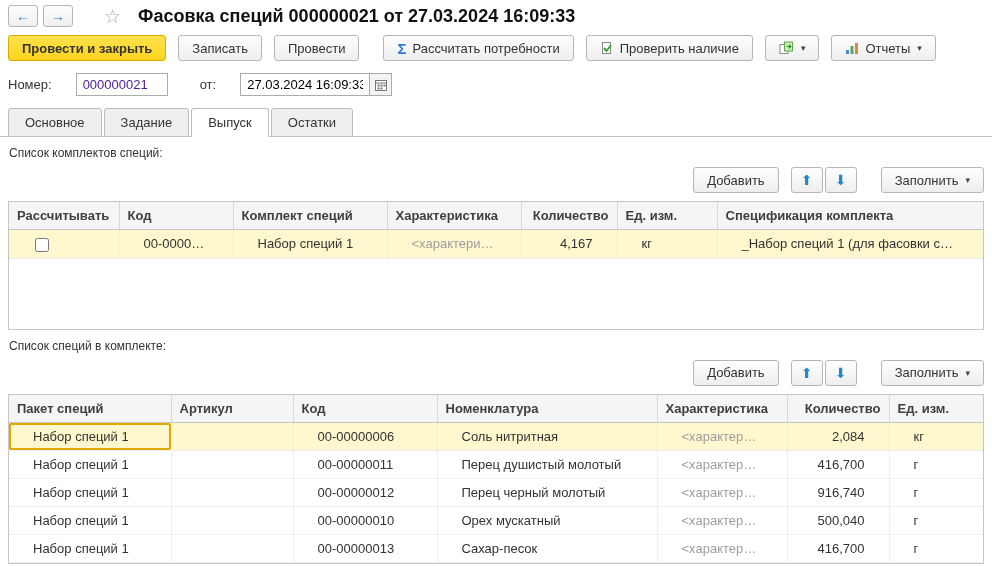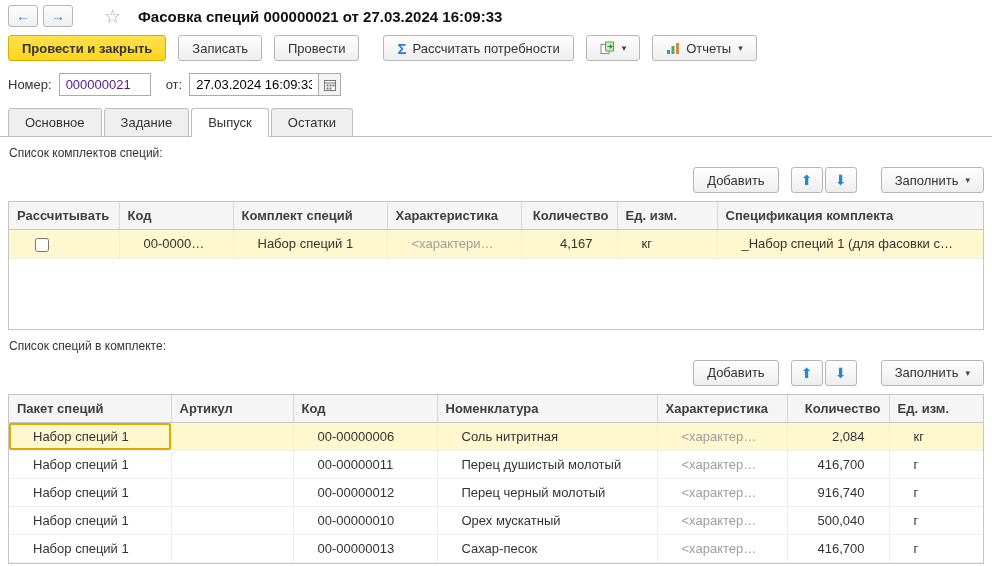--- a/index.html
+++ b/index.html
@@ -5,35 +5,35 @@
   * { box-sizing: border-box; margin: 0; padding: 0; }
   html,body { width: 992px; height: 566px; overflow: hidden; background: #fff;
     font-family: "Liberation Sans", sans-serif; color: #333; }
 
   
   .titlebar { display: flex; align-items: center; padding: 5px 8px 3px; gap: 5px; }
   .nav-btn { width: 30px; height: 22px; border: 1px solid #b6b6b6; border-radius: 3px;
     background: linear-gradient(#fdfdfd,#efefef); color: #2e7cd6; font-size: 14px; font-weight: bold;
     display: inline-flex; align-items: center; justify-content: center; cursor: pointer; font-family: inherit; }
   .star { color: #a9a9a9; font-size: 19px; margin-left: 26px; cursor: pointer; line-height: 1; }
-  .page-title { font-size: 15px; font-weight: bold; margin-left: 12px; color: #111; }
+  .page-title { font-size: 18px; font-weight: bold; margin-left: 12px; color: #111; }
 
   
   .toolbar { display: flex; align-items: center; padding: 5px 8px 8px; gap: 12px; }
   .btn { height: 26px; display: inline-flex; align-items: center; gap: 6px; padding: 0 13px;
     border: 1px solid #b6b6b6; border-radius: 3px; background: linear-gradient(#fefefe,#eeeeee);
     font-size: 13px; color: #333; cursor: pointer; font-family: inherit; white-space: nowrap; }
   .btn.primary { background: linear-gradient(#ffe14d,#ffd51e); border-color: #d8ae00; font-weight: bold; }
   .caret { font-size: 9px; color: #444; margin-left: 1px; }
   .sigma { color: #2e7cd6; font-weight: bold; font-size: 15px; }
   .gap-l { margin-left: 12px; }
   .icon-svg { display: inline-block; vertical-align: middle; }
 
   
-  .fields { display: flex; align-items: center; padding: 4px 8px 10px; gap: 7px; font-size: 13px; }
+  .fields { display: flex; align-items: center; padding: 4px 8px 10px; gap: 24px; font-size: 13px; }
   .text-input { height: 23px; border: 1px solid #ababab; padding: 0 6px; font-family: inherit;
     font-size: 13px; color: #4c1d95; }
   .num-input { width: 92px; }
   .date-wrap { display: flex; border: 1px solid #ababab; height: 23px; align-items: stretch; }
   .date-wrap input { border: none; width: 128px; padding: 0 6px; font-family: inherit; font-size: 13px; outline: none; }
   .cal-btn { width: 22px; border: none; border-left: 1px solid #ababab; background: #f3f3f3;
     display: flex; align-items: center; justify-content: center; cursor: pointer; }
   .fields .lbl2 { margin-left: 8px; }
 
   
@@ -83,20 +83,27 @@
 
 <div class="toolbar">
   <button class="btn primary">Провести и закрыть</button>
   <button class="btn">Записать</button>
   <button class="btn">Провести</button>
   <button class="btn gap-l">
     <span class="sigma">Σ</span>
     <span>Рассчитать потребности</span>
   </button>
   <button class="btn">
+    <svg class="icon-svg" width="14" height="14" viewBox="0 0 14 14">
+      <rect x="2.5" y="1.5" width="8" height="11" fill="#ffffff" stroke="#8a8a8a"></rect>
+      <path d="M4 7 L6.5 10 L11 4" stroke="#3ba53b" stroke-width="2" fill="none"></path>
+    </svg>
+    <span>Проверить наличие</span>
+  </button>
+  <button class="btn">
     <svg class="icon-svg" width="15" height="14" viewBox="0 0 15 14">
       <rect x="1" y="3.5" width="8" height="9" fill="#ffffff" stroke="#8a8a8a"></rect>
       <rect x="5.5" y="1" width="8" height="9" fill="#cdebc0" stroke="#5ca845"></rect>
       <path d="M7.5 5.5 L11.5 5.5 M10 3.8 L11.8 5.5 L10 7.2" stroke="#2e8b2e" stroke-width="1.2" fill="none"></path>
     </svg>
     <span class="caret">▾</span>
   </button>
   <button class="btn">
     <svg class="icon-svg" width="14" height="14" viewBox="0 0 14 14">
       <rect x="1" y="9" width="3" height="4" fill="#4c8bc9"></rect>

